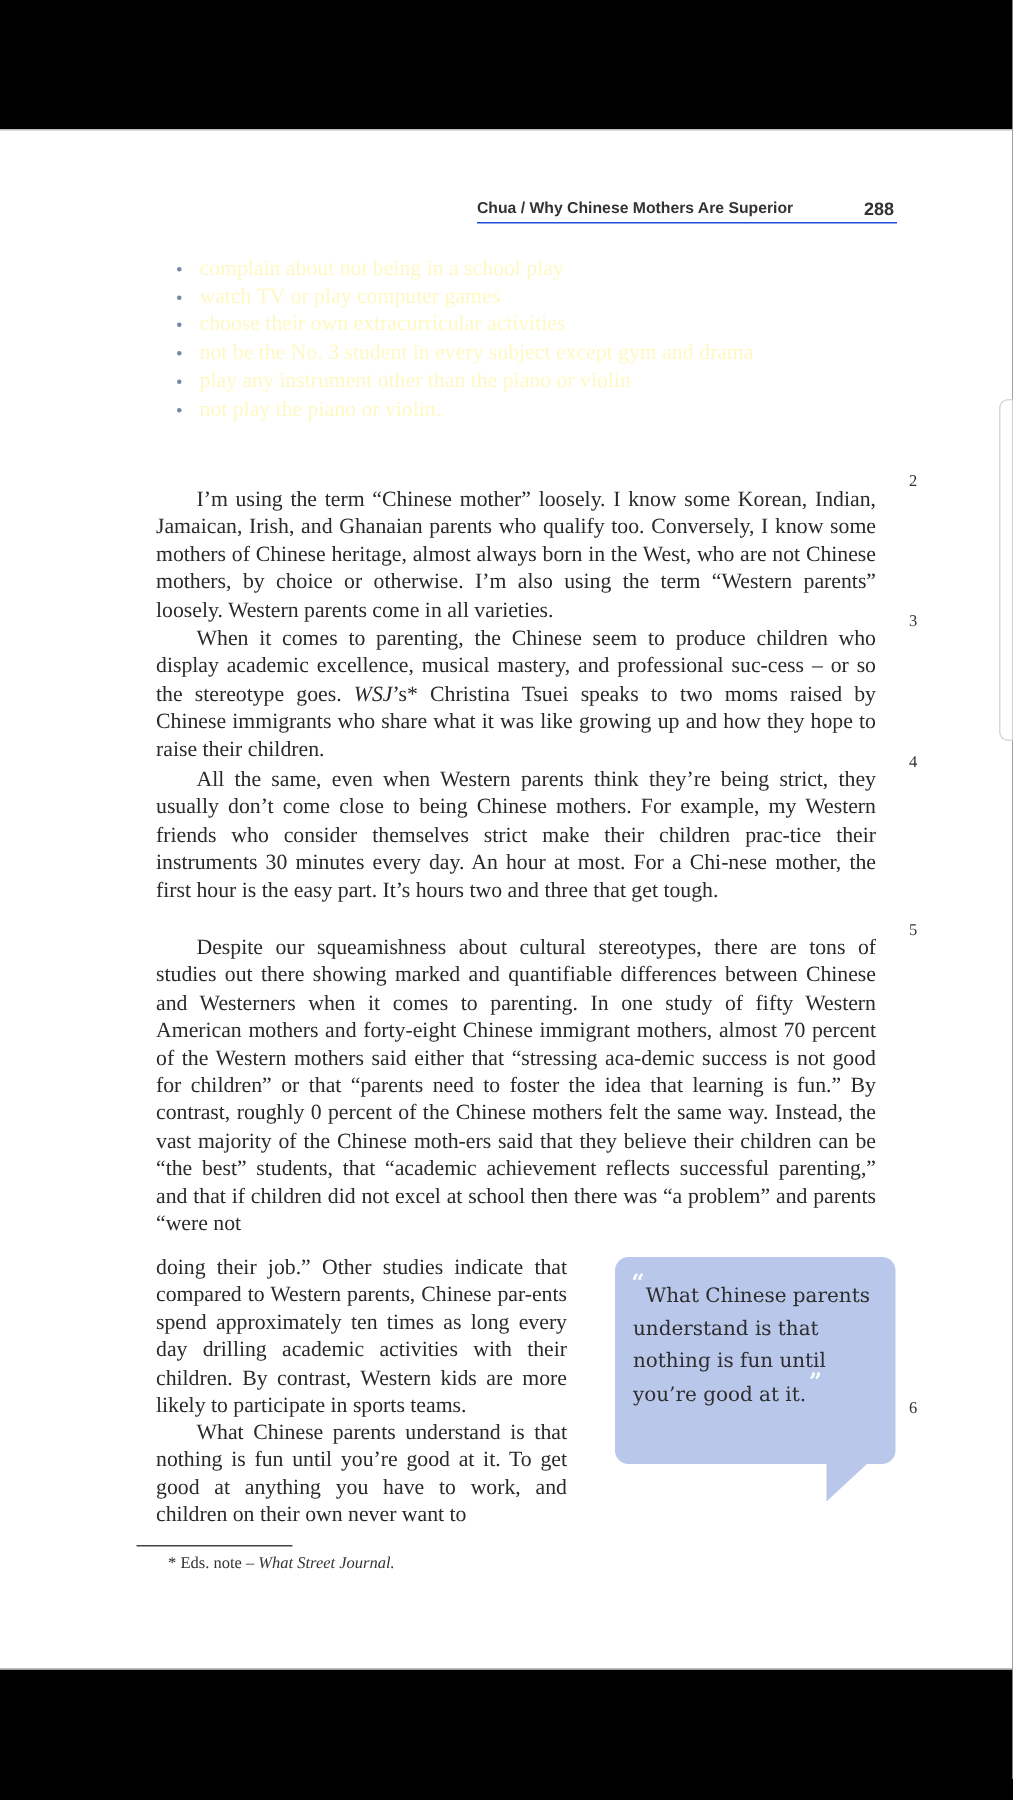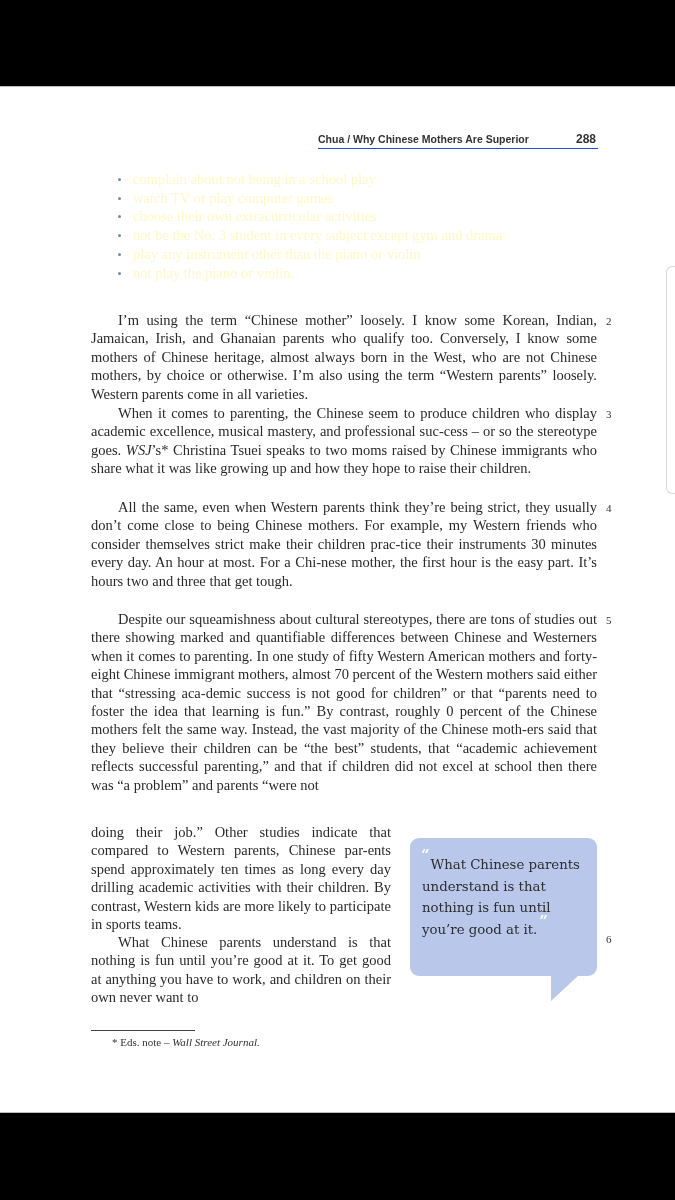--- a/index.html
+++ b/index.html
@@ -29,21 +29,21 @@
   }
   .bullets li .dot {
     position: absolute; left: 0; top: 8px; width: 3px; height: 3px; border-radius: 50%; background: #7a86a8;
   }
 
   .body-text {
     position: absolute; left: 91px; width: 506px;
     font-family: "Liberation Serif", serif; font-size: 14.5px; line-height: 18.4px; color: #2a2a2a;
     text-align: justify;
   }
-  .para { margin: 0; text-indent: 27px; }
+  .para { margin: 13px; text-indent: 27px; }
   .para-num {
     position: absolute; left: 606px; font-family: "Liberation Serif", serif; font-size: 11px; color: #333;
   }
   .narrow { width: 300px; }
 
   .pullquote {
     position: absolute; left: 410px; top: 838px; width: 187px; height: 138px;
     background: #b8c7ea; border-radius: 9px;
   }
   .pullquote-tail {
@@ -121,13 +121,13 @@
 </div>
 <span class="para-num" style="top:933px;">6</span>
 
 <div class="pullquote">
   <span class="mark-open">“</span>
   <div class="pullquote-text">&nbsp;&nbsp;<span>What Chinese parents understand is that nothing is fun until you’re good at it.</span><span class="mark-close">”</span></div>
 </div>
 <div class="pullquote-tail"></div>
 
 <div class="footnote-rule"></div>
-<div class="footnote"><span>* Eds. note – </span><i>Wall Street Journal.</i></div>
+<div class="footnote"><span>* Eds. note – </span><i>What Street Journal.</i></div>
 
 </body></html>

